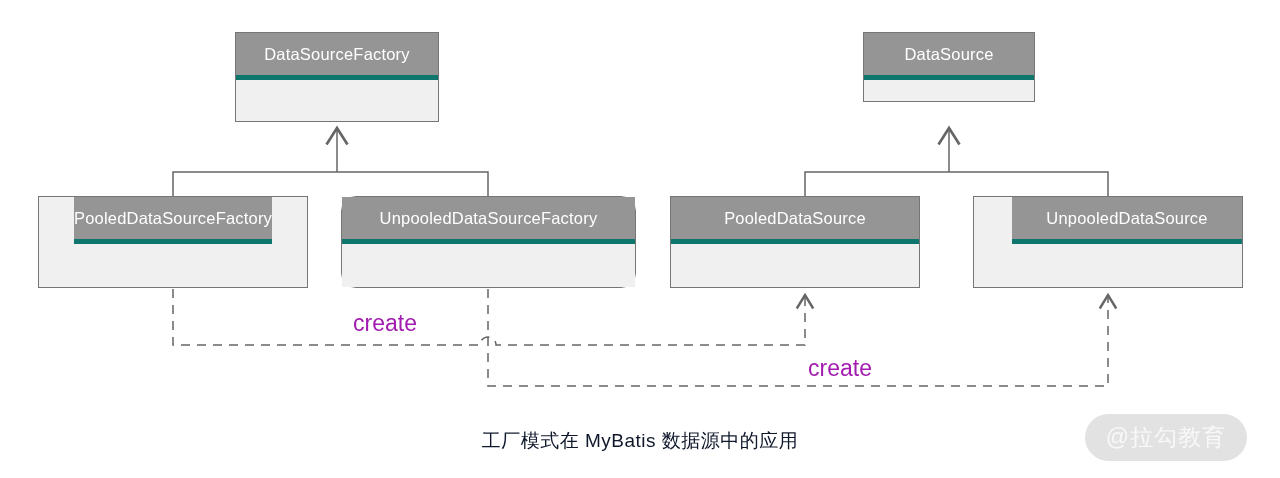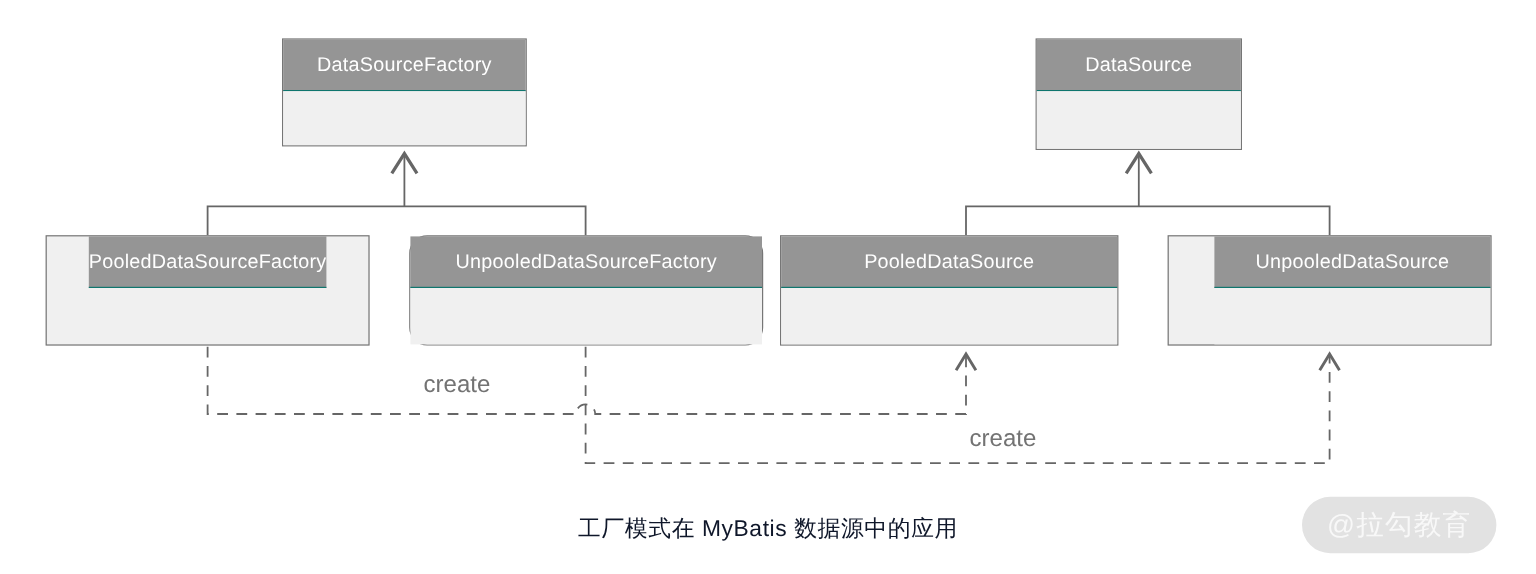--- a/index.html
+++ b/index.html
@@ -25,36 +25,36 @@
     position: absolute;
     display: flex;
     flex-direction: column;
     border: 1px solid #767676;
     box-sizing: border-box;
     background: #f0f0f0;
   }
   .class-header {
     height: 42px;
     background: #959595;
-    border-bottom: 1px solid #0f766e;
+    border-bottom: 5px solid #0f766e;
     color: #ffffff;
     font-size: 16.5px;
     display: flex;
     align-items: center;
     justify-content: center;
     letter-spacing: 0.2px;
   }
   .class-body {
     flex: 1;
     background: #f0f0f0;
   }
   .create-label {
     position: absolute;
-    font-size: 20px;
-    color: #737373;
+    font-size: 23px;
+    color: #a21caf;
     white-space: nowrap;
   }
   .caption {
     position: absolute;
     left: 0;
     top: 428px;
     width: 1280px;
     text-align: center;
     font-size: 19px;
     color: #0f172a;
@@ -102,36 +102,36 @@
     <path d="M173,289 L173,345 L480,345 A8,8 0 0 1 496,345 L805,345 L805,295" fill="none" stroke="#666666" stroke-width="1.5" stroke-dasharray="9 7" marker-end="url(#arrow-sm)"></path>
 
     <path d="M488,289 L488,386 L1108,386 L1108,295" fill="none" stroke="#666666" stroke-width="1.5" stroke-dasharray="9 7" marker-end="url(#arrow-sm)"></path>
   </svg>
 
   <div class="class-box" style="left:235px; top:32px; width:204px; height:90px;">
     <div class="class-header">DataSourceFactory</div>
     <div class="class-body"></div>
   </div>
 
-  <div class="class-box" style="left:863px; top:32px; width:172px; height:93px;">
+  <div class="class-box" style="left:863px; top:32px; width:172px; height:70px;">
     <div class="class-header">DataSource</div>
     <div class="class-body"></div>
   </div>
 
   <div class="class-box" style="left:38px; top:196px; width:270px; height:92px;align-items:center;">
     <div class="class-header">PooledDataSourceFactory</div>
     <div class="class-body"></div>
   </div>
 
   <div class="class-box" style="left:341px; top:196px; width:295px; height:92px;border-radius:15px;">
     <div class="class-header">UnpooledDataSourceFactory</div>
     <div class="class-body"></div>
   </div>
 
-  <div class="class-box" style="left:650px; top:196px; width:282px; height:92px;">
+  <div class="class-box" style="left:670px; top:196px; width:250px; height:92px;">
     <div class="class-header">PooledDataSource</div>
     <div class="class-body"></div>
   </div>
 
   <div class="class-box" style="left:973px; top:196px; width:270px; height:92px;padding-left:38px;">
     <div class="class-header">UnpooledDataSource</div>
     <div class="class-body"></div>
   </div>
 
   <div class="create-label" style="left:353px; top:310px;">create</div>

